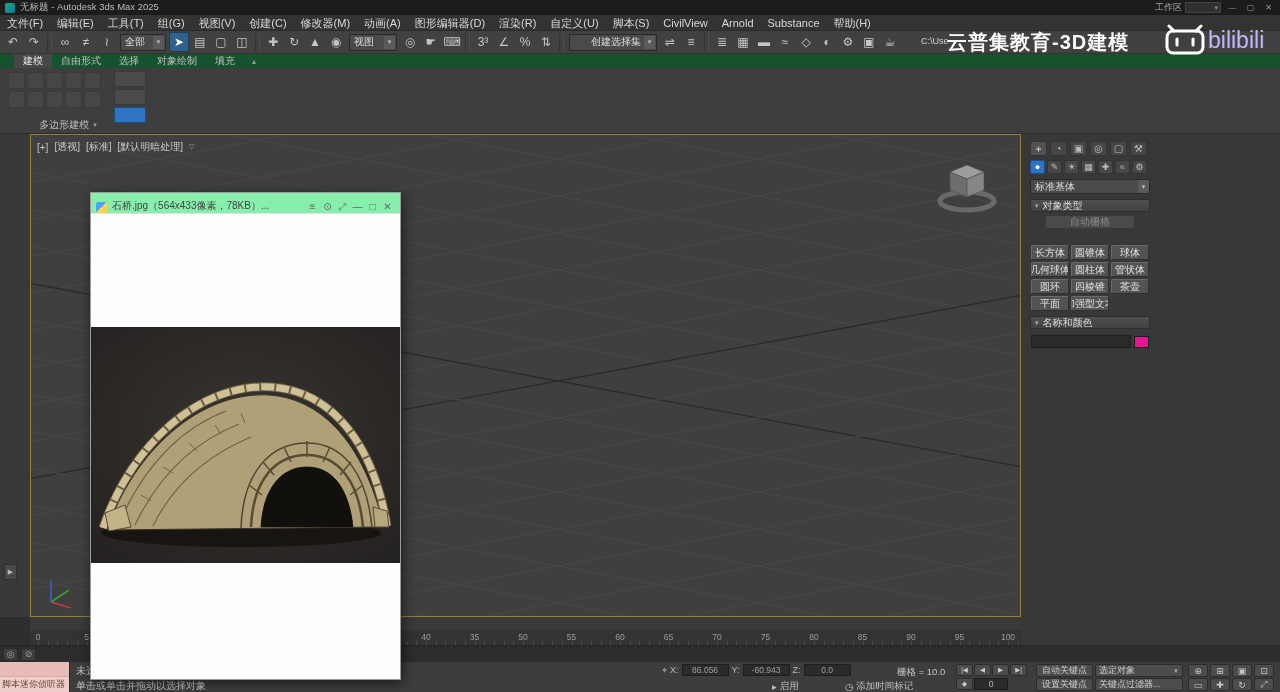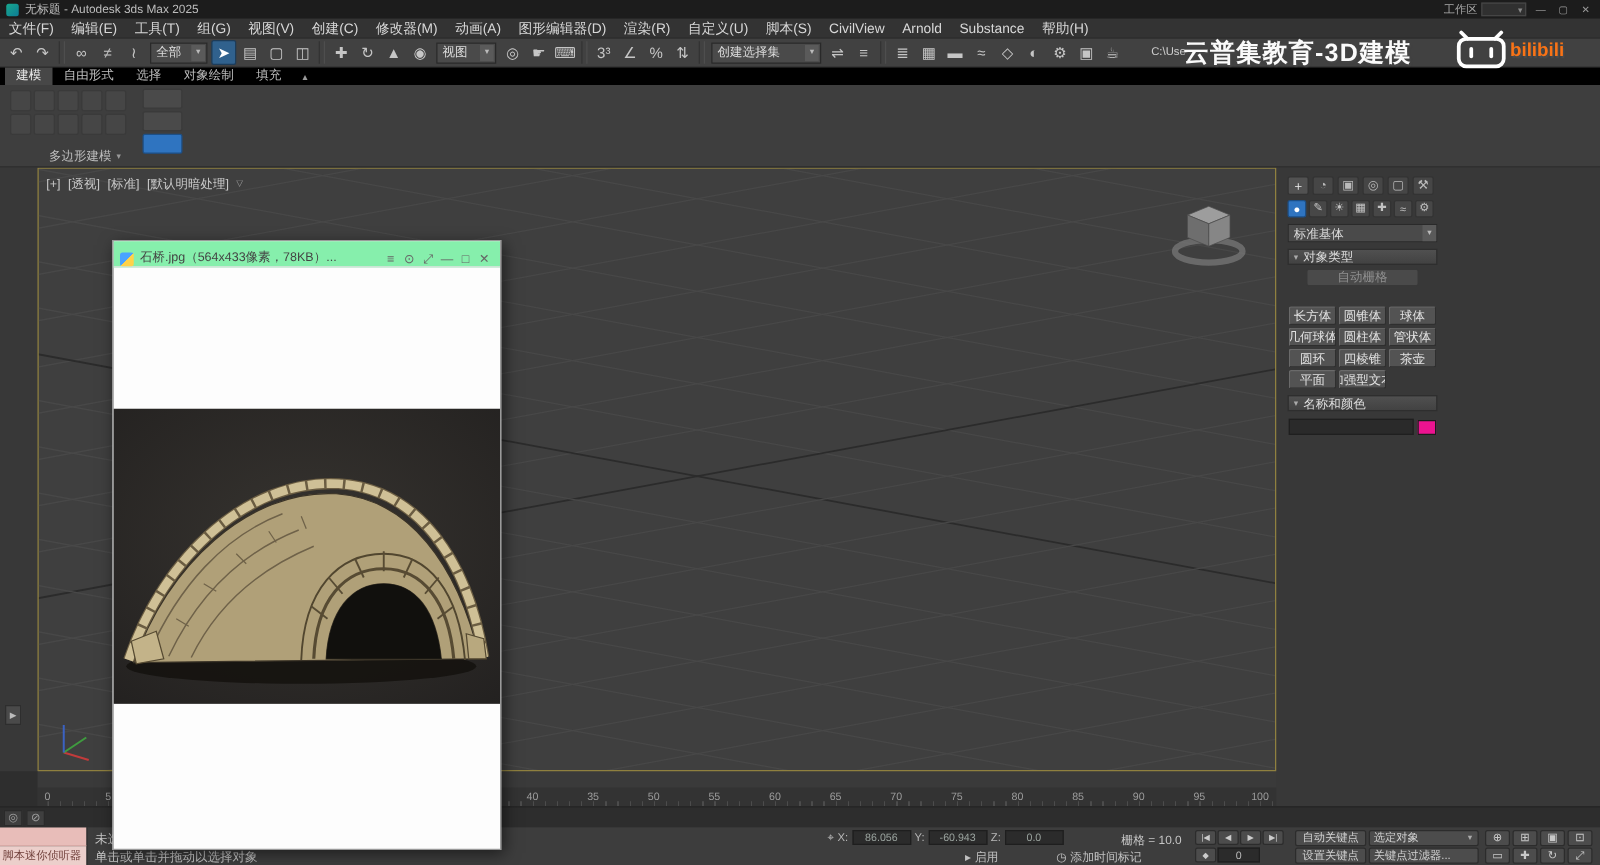--- a/index.html
+++ b/index.html
@@ -20,21 +20,21 @@
 
   
   .toolbar{position:absolute;top:31px;left:0;right:0;height:23px;background:#414141;border-bottom:1px solid #333;display:flex;align-items:center;padding:0 3px;gap:1px;z-index:5}
   .tbtn{width:20px;height:20px;display:inline-flex;align-items:center;justify-content:center;font-size:12px;color:#c6c6c6;border-radius:2px;flex:none}
   .tbtn.active{background:#30618d;color:#fff;border:1px solid #1d3c59}
   .tsep{width:5px;height:18px;border-left:1px solid #333;border-right:1px solid #4e4e4e;margin:0 2px;flex:none}
   .tdrop{height:17px;background:#4a4a4a;border:1px solid #292929;display:inline-flex;align-items:center;justify-content:space-between;padding:0 1px 0 4px;font-size:10px;color:#ddd;margin:0 2px;flex:none;white-space:nowrap}
   .tdrop-arrow{font-size:6px;color:#bbb;background:#5a5a5a;width:11px;height:13px;display:flex;align-items:center;justify-content:center;margin-left:3px}
 
   
-  .ribbon-tabs{position:absolute;top:54px;left:0;right:0;height:14px;background:#000000;display:flex;align-items:flex-end;padding-left:4px;font-size:10px;color:#c0c0c0;z-index:5}
+  .ribbon-tabs{position:absolute;top:54px;left:0;right:0;height:14px;background:#14532d;display:flex;align-items:flex-end;padding-left:14px;font-size:10px;color:#c0c0c0;z-index:5}
   .rtab{padding:0 9px;height:14px;line-height:14px;white-space:nowrap}
   .rtab.active{background:#474747;color:#ececec}
   .ribbon-collapse{margin-left:8px;font-size:8px;color:#999;align-self:center}
   .ribbon-body{position:absolute;top:68px;left:0;right:0;height:66px;background:#3e3e3e;border-bottom:1px solid #2c2c2c;z-index:5}
   .mini-btns{position:absolute;left:8px;top:4px;width:100px;display:flex;flex-wrap:wrap;gap:2px}
   .rbtn{width:17px;height:17px;background:#464646;border:1px solid #3a3a3a;border-radius:2px}
   .ribbon-stack{position:absolute;left:114px;top:3px;display:flex;flex-direction:column;gap:2px}
   .rsbtn{width:32px;height:16px;background:#4a4a4a;border:1px solid #3a3a3a;border-radius:2px}
   .rsbtn.blue{background:#2f74c0;border-color:#1d4f86}
   .ribbon-label{position:absolute;left:6px;bottom:1px;width:124px;text-align:center;font-size:10px;color:#bdbdbd;display:flex;justify-content:center;gap:4px;align-items:center}
@@ -110,21 +110,21 @@
   .iw-titlebar{height:21px;display:flex;align-items:flex-end;gap:5px;padding:0 5px;background:#86efac;border-bottom:1px solid #e2e2e2}
   .iw-icon{width:11px;height:11px;border-radius:2px;background:linear-gradient(135deg,#4aa3ff 50%,#ffd24a 50%);flex:none}
   .iw-title{flex:1;font-size:10px;color:#444;white-space:nowrap;overflow:hidden}
   .iw-ctl{width:15px;text-align:center;font-size:10px;color:#666;flex:none}
   .iw-image{position:absolute;left:0;top:134px;width:309px;height:236px;background:#2b2a27;overflow:hidden}
 
   
   .wm-path{position:absolute;left:921px;top:36px;font-size:9px;color:#e8e8e8;opacity:.85;z-index:60}
   .wm-text{position:absolute;left:947px;top:29px;font-size:20px;font-weight:bold;color:#fafafa;text-shadow:1px 1px 1px rgba(70,70,70,.8);letter-spacing:1px;z-index:60;white-space:nowrap}
   .wm-bili{position:absolute;left:1164px;top:24px;display:flex;align-items:center;gap:2px;z-index:60}
-  .wm-bili-text{font-size:15px;font-weight:bold;color:#f97316;text-shadow:1px 1px 1px rgba(80,80,80,.7)}
+  .wm-bili-text{font-size:23px;font-weight:normal;color:#c4b5fd;text-shadow:1px 1px 1px rgba(80,80,80,.7)}
 </style>
 </head>
 <body>
 
 <div class="app">
 
   <div class="titlebar">
     <span class="app-icon"></span>
     <span>无标题 - Autodesk 3ds Max 2025</span>
     <span class="tb-spacer"></span>
@@ -182,21 +182,21 @@
       </span>
       <span class="tbtn">◎</span>
       <span class="tbtn">☛</span>
       <span class="tbtn">⌨</span>
       <span class="tsep"></span>
       <span class="tbtn">3³</span>
       <span class="tbtn">∠</span>
       <span class="tbtn">%</span>
       <span class="tbtn">⇅</span>
       <span class="tsep"></span>
-      <span class="tdrop" style="width: 88px;">
+      <span class="tdrop" style="width: 88px; justify-content: flex-end;">
         <span>创建选择集</span>
         <span class="tdrop-arrow">▼</span>
       </span>
       <span class="tbtn">⇌</span>
       <span class="tbtn">≡</span>
       <span class="tsep"></span>
       <span class="tbtn">≣</span>
       <span class="tbtn">▦</span>
       <span class="tbtn">▬</span>
       <span class="tbtn">≈</span>

